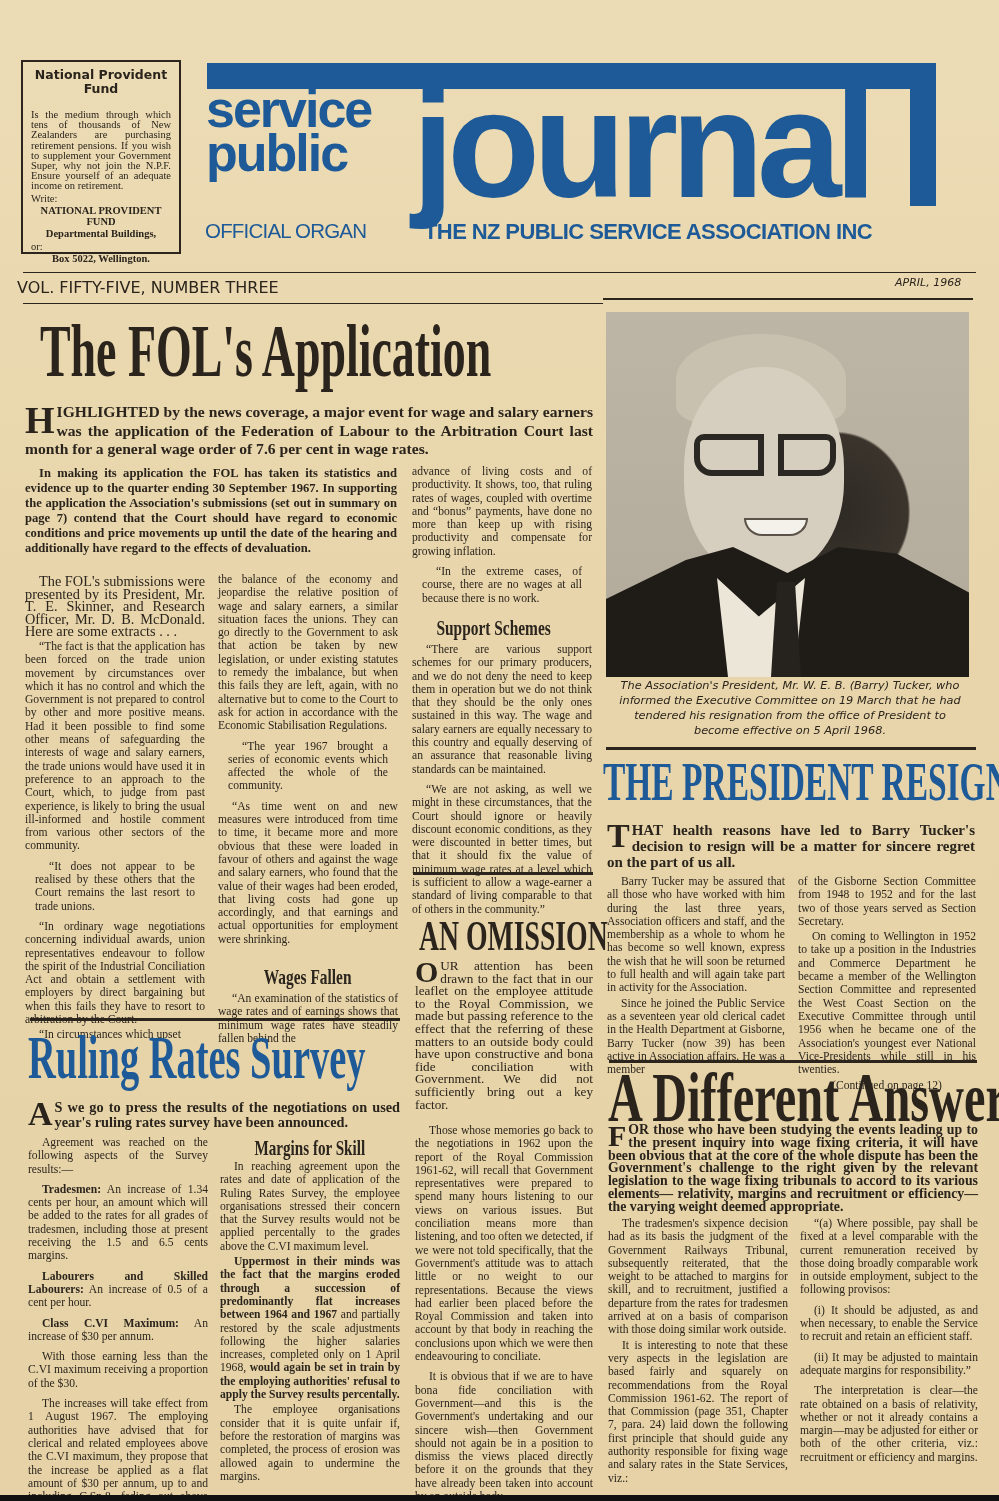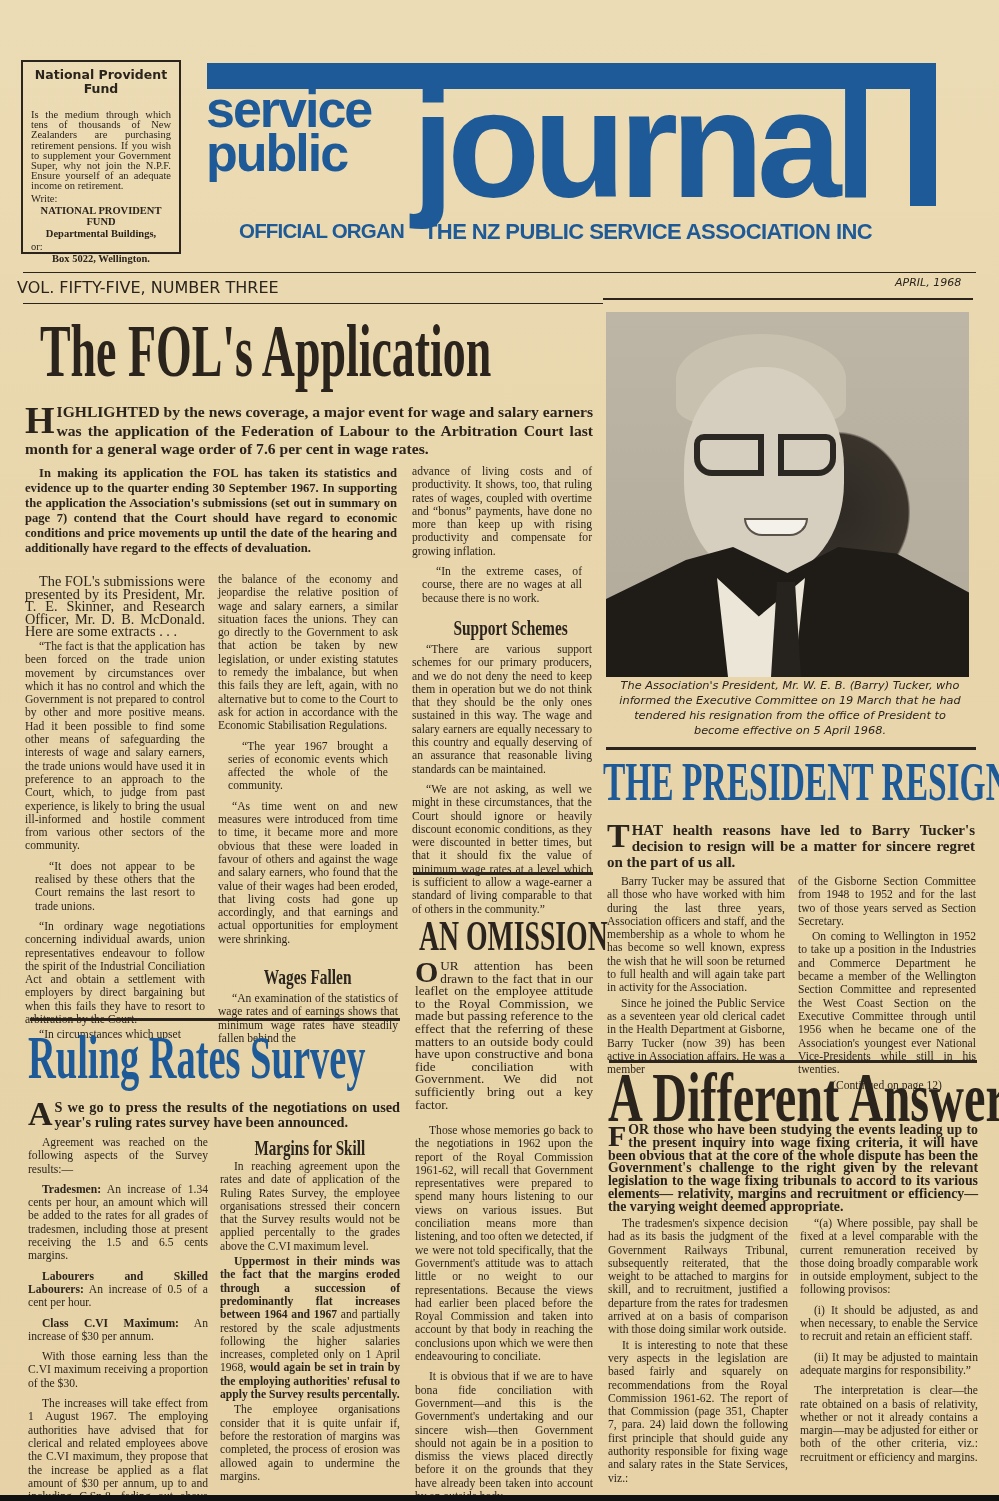--- a/index.html
+++ b/index.html
@@ -20,21 +20,21 @@
   
   .npf{left:21px;top:60px;width:160px;height:194px;border:2px solid #2b251d;padding:6px 8px;box-sizing:border-box;}
   .npf h3{margin:0;text-align:center;font-family:"DejaVu Sans",sans-serif;font-weight:bold;font-size:12.5px;line-height:14px;}
   .npf .body{font-family:"Liberation Serif",serif;font-size:10.5px;line-height:10.2px;text-align:justify;margin-top:14px;}
   .npf .w{font-family:"Liberation Serif",serif;font-size:10.5px;line-height:10.5px;margin-top:2px;}
   
   .mast-bar{left:207px;top:63px;width:728px;height:26px;background:#1d5a97;}
   .mast-vert{left:910px;top:63px;width:26px;height:143px;background:#1d5a97;}
   .mast-public{left:206px;top:87px;font-family:"Liberation Sans",sans-serif;font-weight:bold;font-size:52px;line-height:44px;letter-spacing:-2px;color:#1d5a97;}
   .mast-journal{left:412px;top:74px;font-family:"Liberation Sans",sans-serif;font-weight:bold;font-size:152px;line-height:140px;letter-spacing:-7px;color:#1d5a97;}
-  .mast-organ{left:205px;top:219px;font-family:"Liberation Sans",sans-serif;font-weight:bold;font-size:20.5px;letter-spacing:-0.8px;color:#1d5a97;margin-left:34px;}
+  .mast-organ{left:205px;top:219px;font-family:"Liberation Sans",sans-serif;font-weight:normal;font-size:20.5px;letter-spacing:-0.8px;color:#1d5a97;}
   .mast-assoc{left:424px;top:219px;font-family:Liberation Sans, sans-serif;font-weight:bold;font-size:22px;letter-spacing:-0.6px;color:#1d5a97;}
   .vol{left:17px;top:278px;font-family:"DejaVu Sans",sans-serif;font-size:16px;text-align:center;}
   .date{left:895px;top:276px;font-family:"DejaVu Sans",sans-serif;font-size:11px;font-style:italic;}
   .photo{left:606px;top:312px;width:363px;height:365px;
          background:radial-gradient(ellipse 70px 95px at 160px 140px,#d9d2c2 0%,#cfc7b6 60%,transparent 62%),
                     radial-gradient(ellipse 120px 130px at 230px 200px,#2e2a24 0%,#3a342c 60%,transparent 62%),
                     linear-gradient(180deg,#bdb5a5 0%,#b1a999 100%);overflow:hidden;}
   .photo .suit{position:absolute;left:0;bottom:0;width:363px;height:130px;background:#1f1c18;clip-path:polygon(0 40%,22% 10%,35% 0,50% 20%,64% 0,80% 5%,100% 35%,100% 100%,0 100%);}
   .photo .face{position:absolute;left:78px;top:55px;width:160px;height:210px;border-radius:48% 48% 45% 45%;background:#d6cfbf;}
   .photo .hair{position:absolute;left:70px;top:22px;width:170px;height:90px;border-radius:50% 50% 20% 20%;background:#c9c1b0;}
@@ -103,21 +103,21 @@
     <p class="gap">“As time went on and new measures were introduced from time to time, it became more and more obvious that these were loaded in favour of others and against the wage and salary earners, who found that the value of their wages had been eroded, that living costs had gone up accordingly, and that earnings and actual opportunities for employment were shrinking.</p>
     <div style="text-align:center;margin-top:18px;height:28px;">
       <span class="cond" style="font-size:22px;line-height:26px;transform:scaleX(0.7);transform-origin:center top;">Wages Fallen</span>
     </div>
     <p>“An examination of the statistics of wage rates and of earnings shows that minimum wage rates have steadily fallen behind the</p>
   </div>
 
   <div class="abs txt" style="left:412px;top:465px;width:180px;">
     <p style="text-indent:0;">advance of living costs and of productivity. It shows, too, that ruling rates of wages, coupled with overtime and “bonus” payments, have done no more than keep up with rising productivity and compensate for growing inflation.</p>
     <p class="gap b" style="padding:0 10px;">“In the extreme cases, of course, there are no wages at all because there is no work.</p>
-    <div style="text-align:right;margin-top:10px;height:28px;">
+    <div style="text-align:left;margin-top:10px;height:28px;">
       <span class="cond" style="font-size:22px;line-height:26px;transform:scaleX(0.7);transform-origin:center top;">Support Schemes</span>
     </div>
     <p>“There are various support schemes for our primary producers, and we do not deny the need to keep them in operation but we do not think that they should be the only ones sustained in this way. The wage and salary earners are equally necessary to this country and equally deserving of an assurance that reasonable living standards can be maintained.</p>
     <p class="gap b">“We are not asking, as well we might in these circumstances, that the Court should ignore or heavily discount economic conditions, as they were discounted in better times, but that it should fix the value of minimum wage rates at a level which is sufficient to allow a wage-earner a standard of living comparable to that of others in the community.”</p>
   </div>
 
   <div class="rule" style="left:413px;top:872px;width:180px;height:3px;"></div>
 
   <div class="abs photo" title="Portrait of Mr. W. E. B. (Barry) Tucker">
     <div class="hair"></div>

